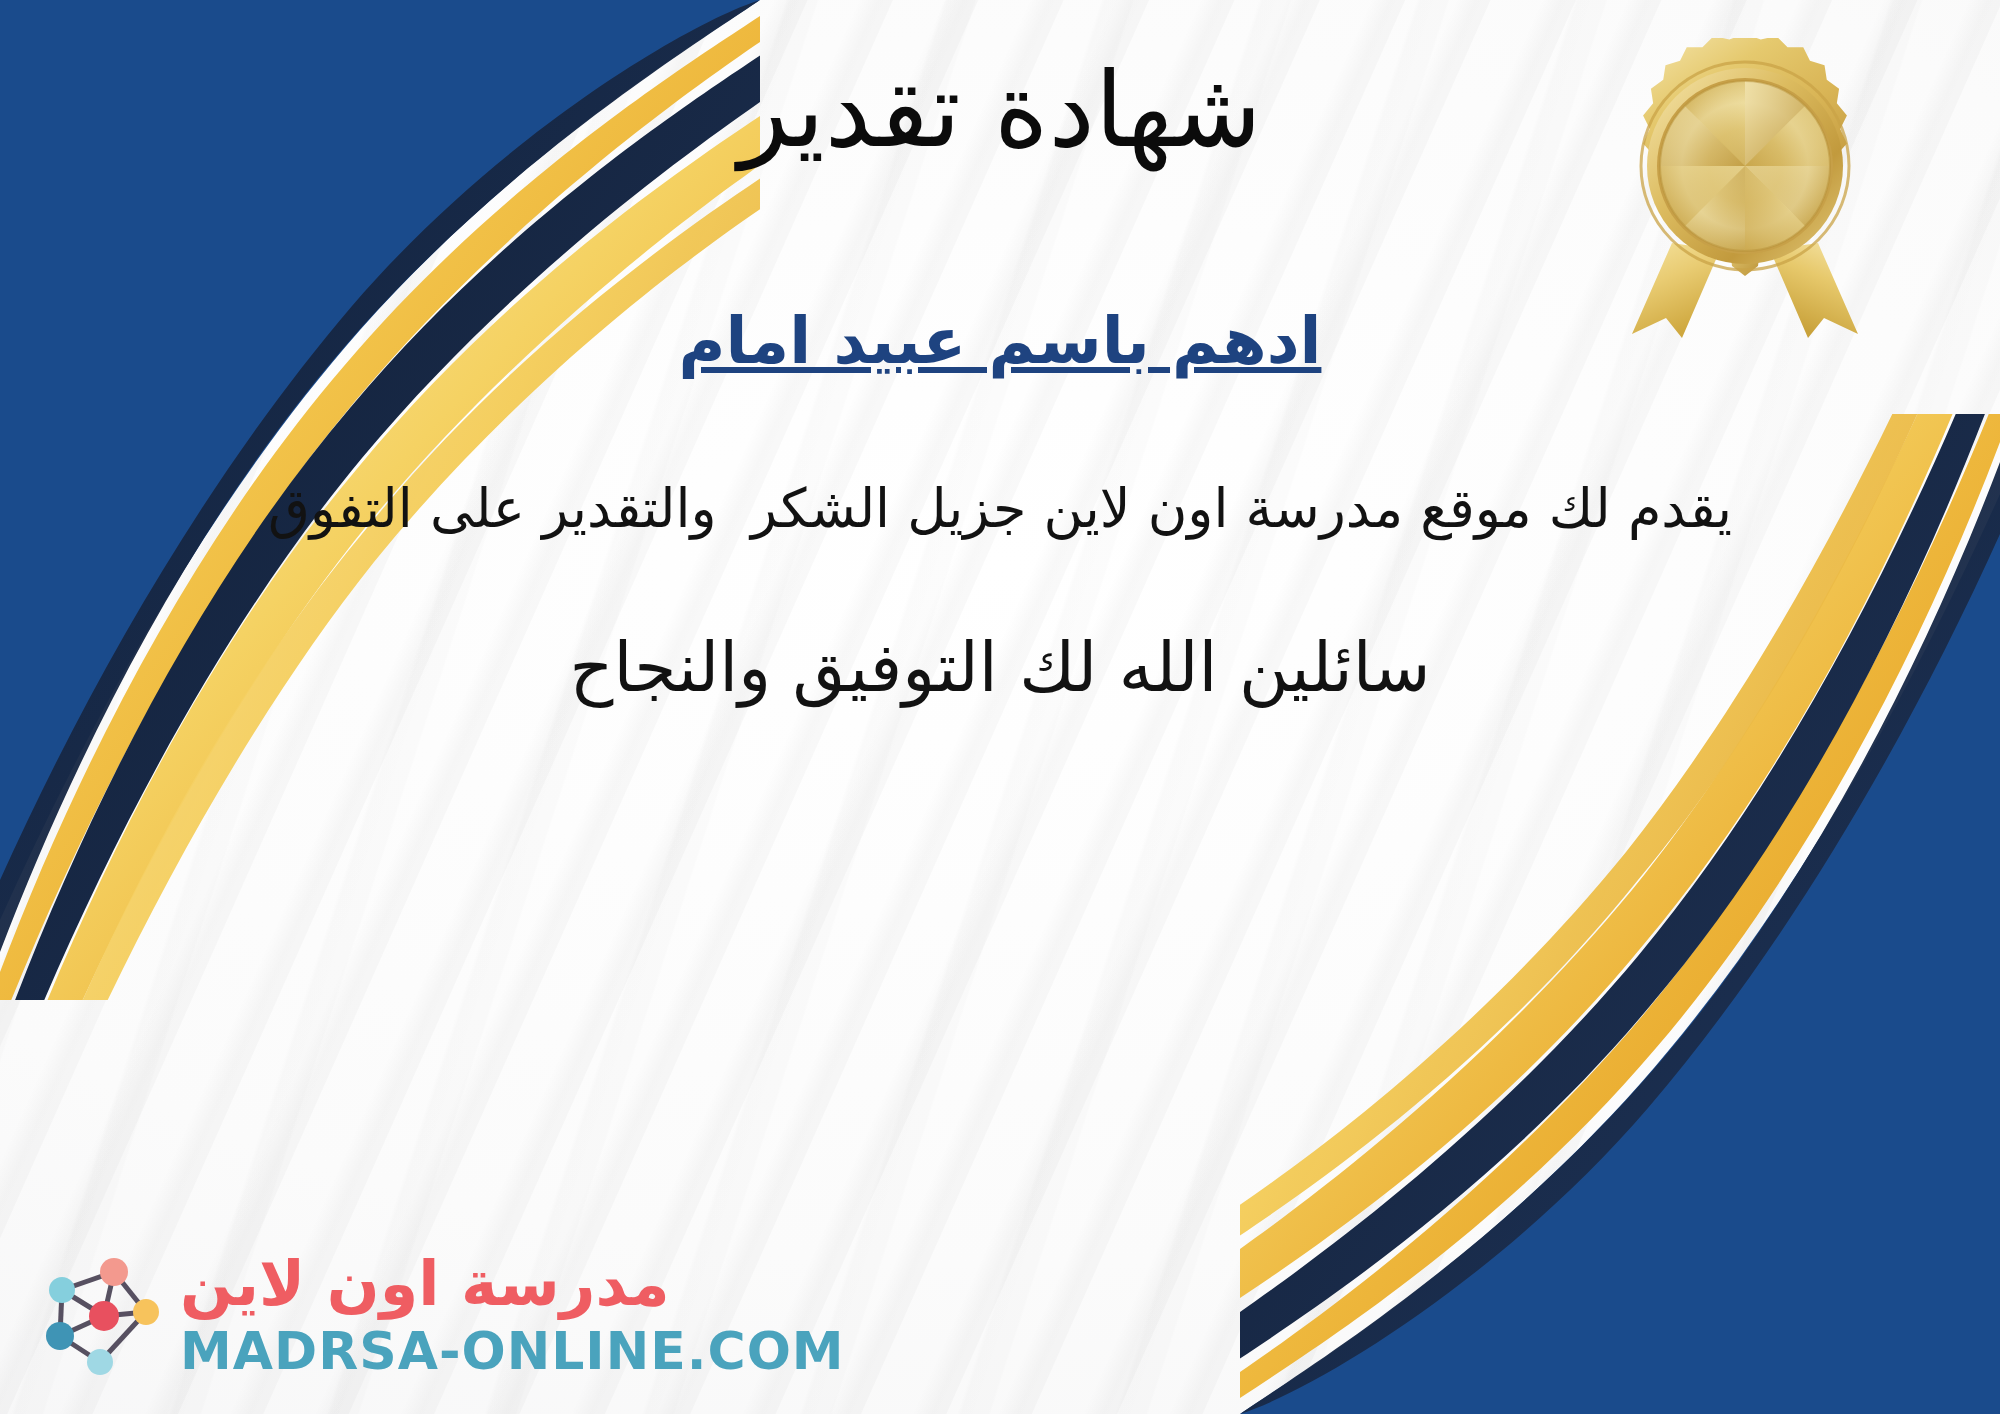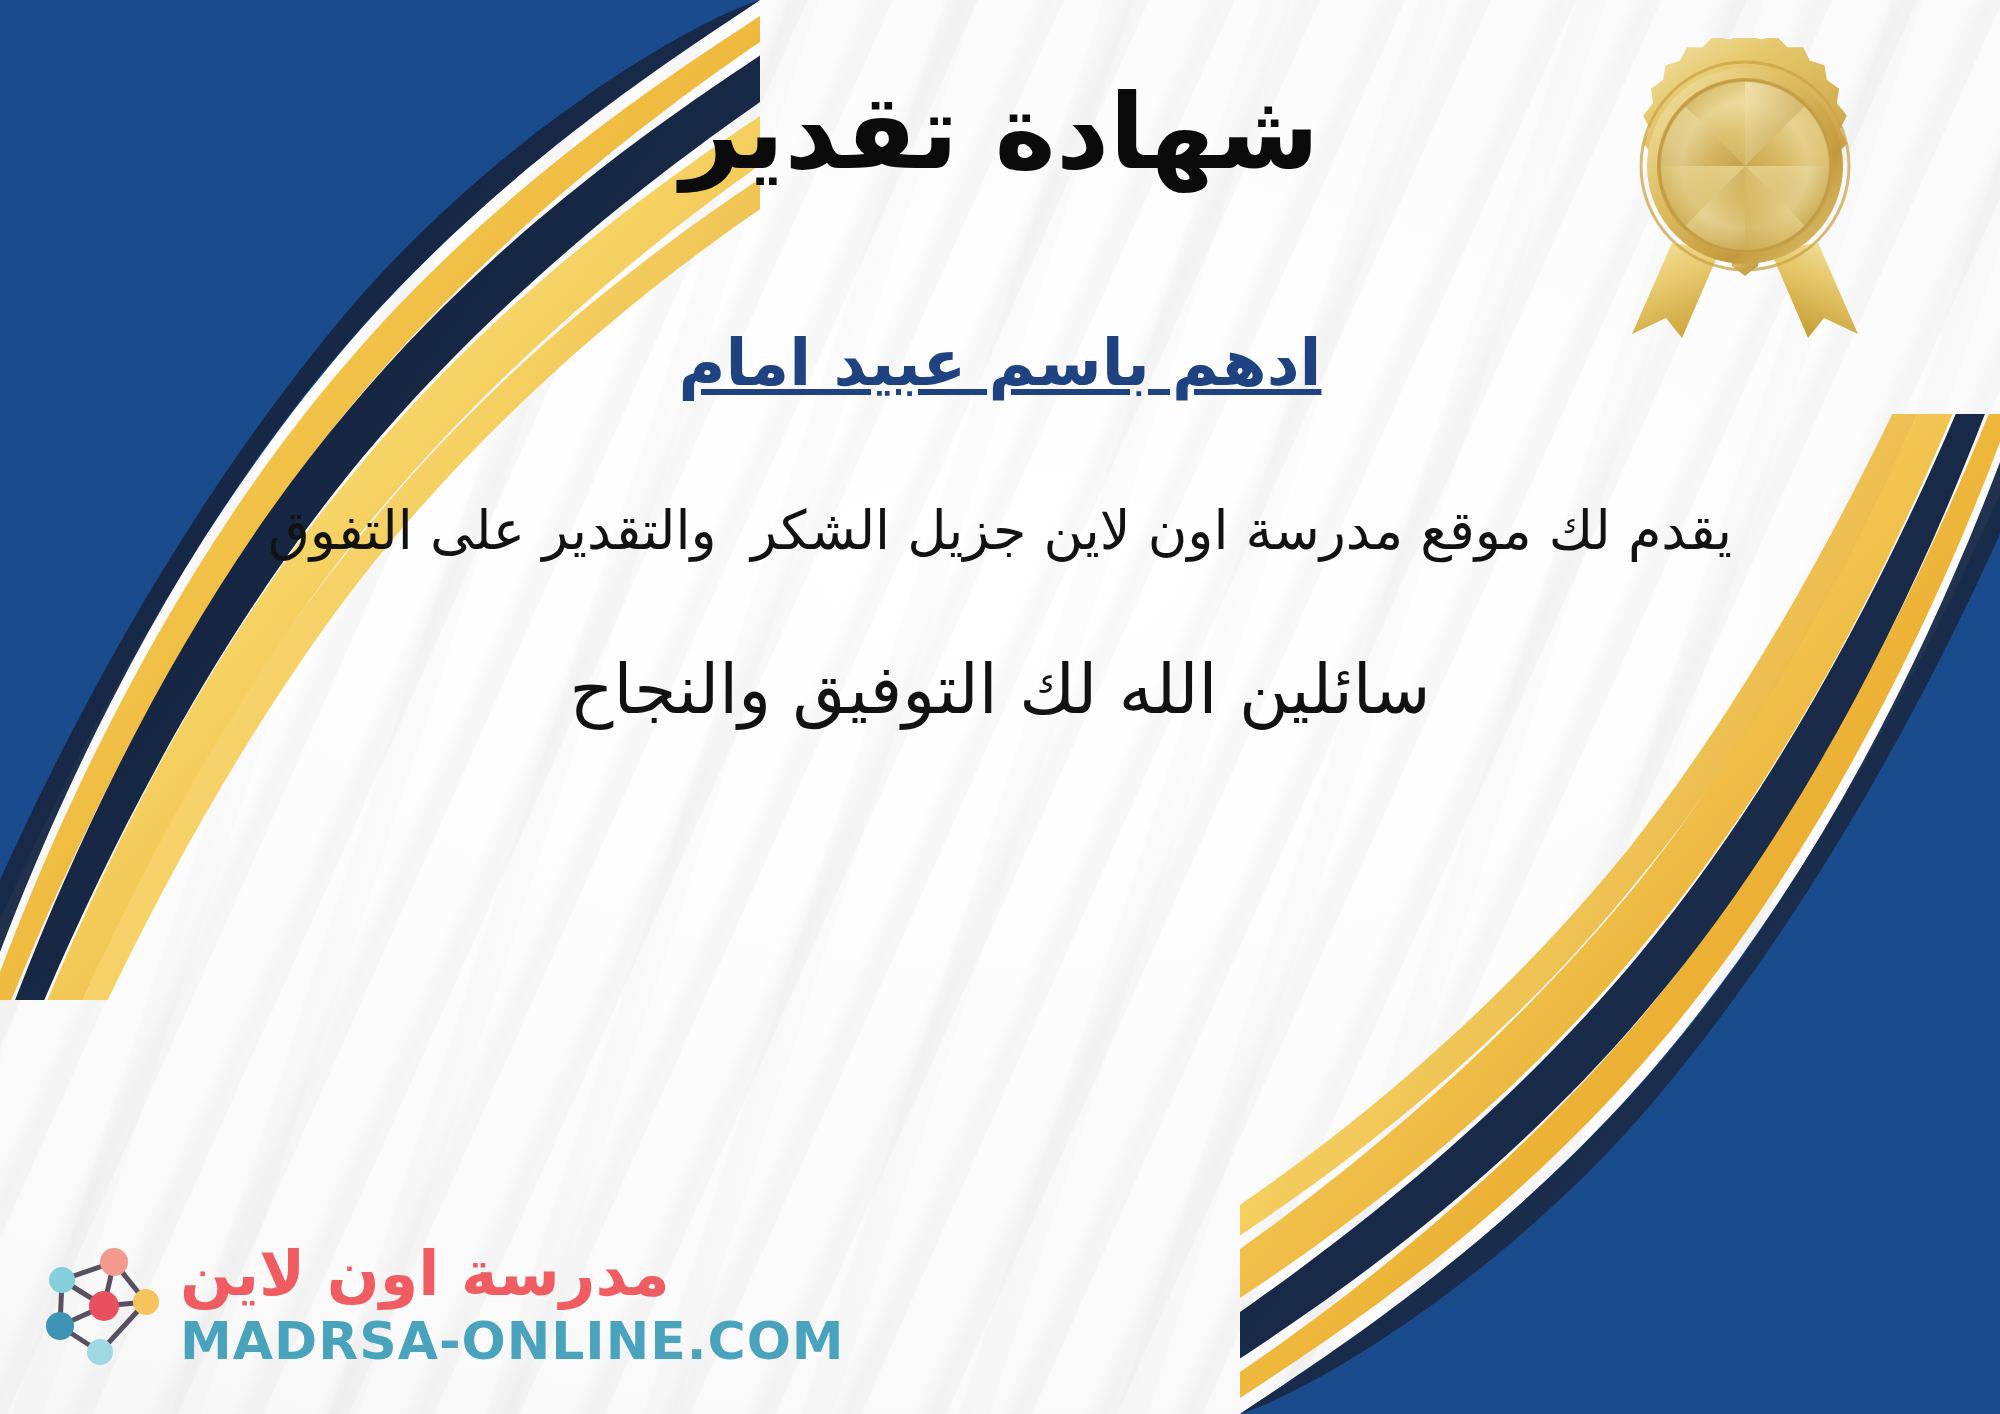--- a/index.html
+++ b/index.html
@@ -76,23 +76,23 @@
   .content {
     position: absolute;
     inset: 0;
     z-index: 5;
     display: flex;
     flex-direction: column;
     align-items: center;
   }
 
   .cert-title {
-    margin-top: 78px;
+    margin-top: 56px;
     font-size: 104px;
-    font-weight: 700;
+    font-weight: 400;
     color: #0b0b0b;
     letter-spacing: 1px;
     line-height: 1.05;
     text-align: center;
     direction: rtl;
   }
 
   .recipient-name {
     margin-top: 140px;
     font-size: 64px;
@@ -133,21 +133,21 @@
     color: #121212;
     direction: rtl;
     text-align: center;
     font-weight: 400;
   }
 
   
   .brand {
     position: absolute;
     left: 34px;
-    bottom: 44px;
+    bottom: 34px;
     z-index: 7;
     display: flex;
     flex-direction: row-reverse;
     align-items: center;
     gap: 14px;
     direction: rtl;
   }
   .brand-text {
     display: flex;
     flex-direction: column;

